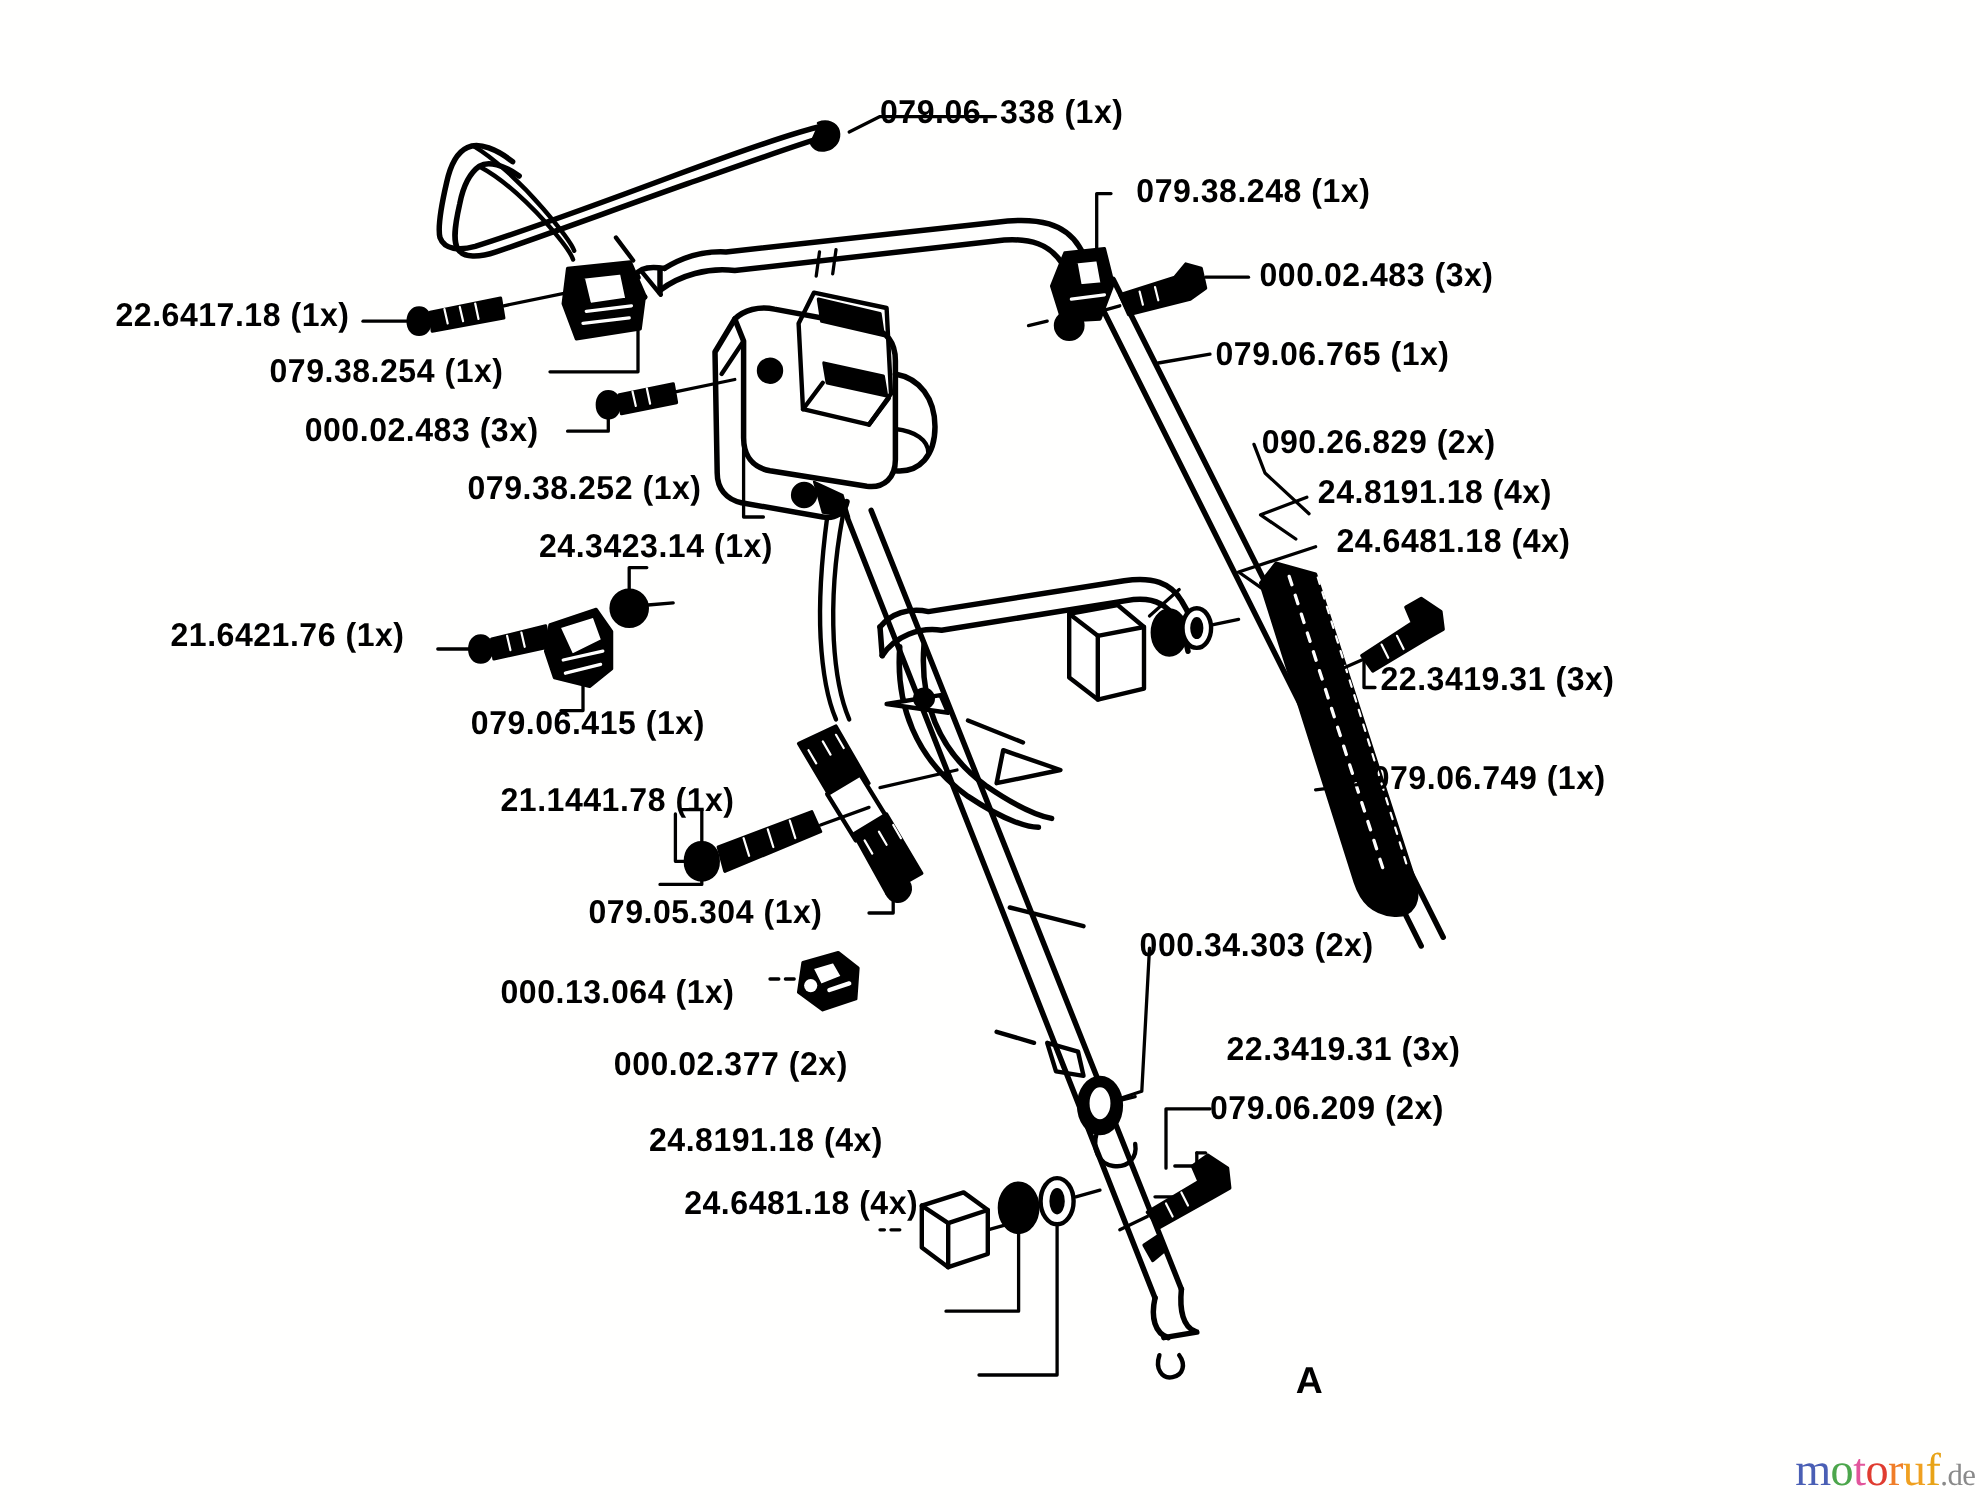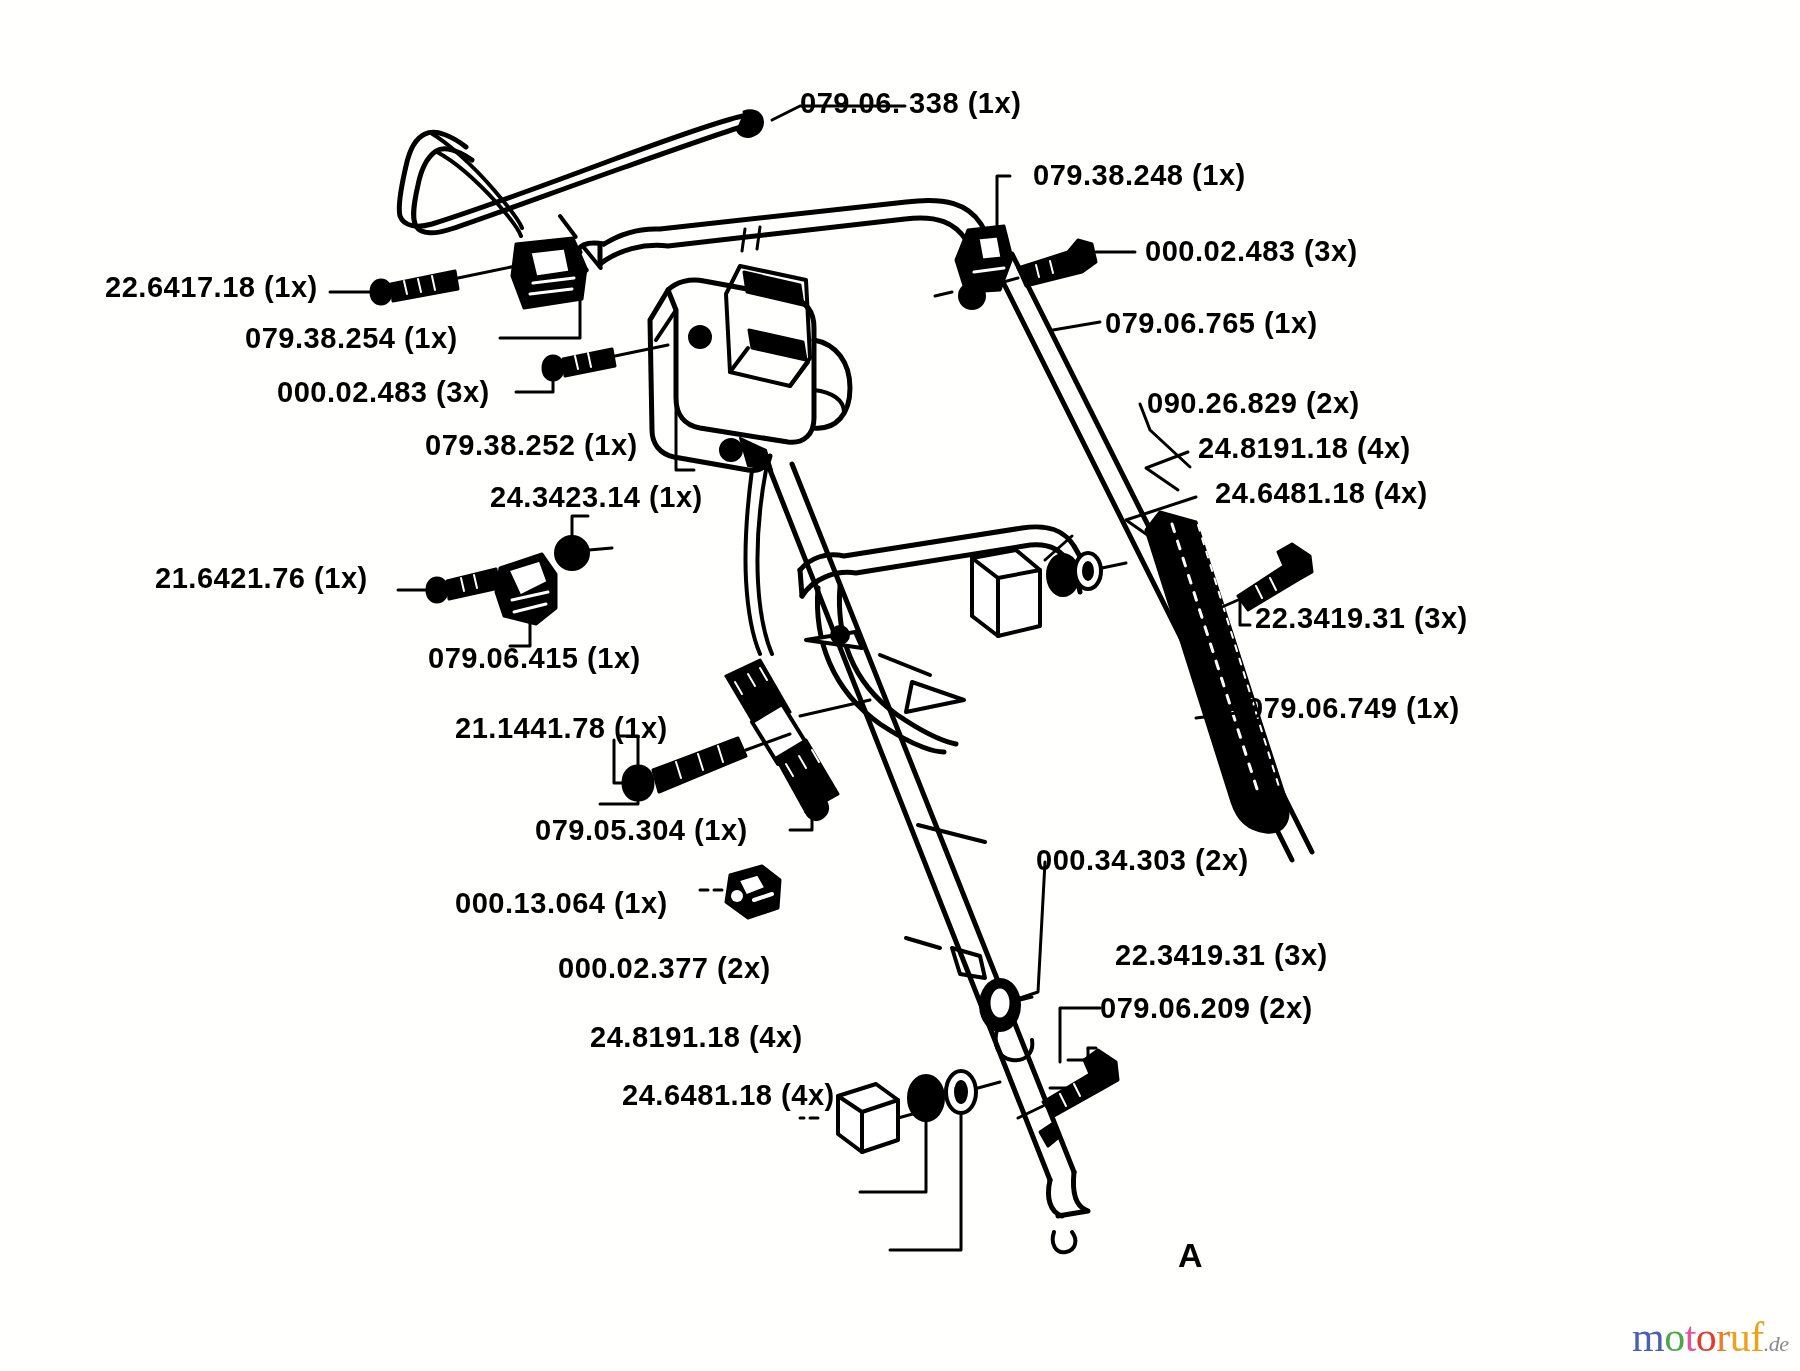--- a/index.html
+++ b/index.html
@@ -52,21 +52,21 @@
     letter-spacing:-0.5px;
     user-select:none;
   }
   #watermark .w-m{color:#4a5fb5;}
   #watermark .w-o1{color:#4ca64c;}
   #watermark .w-t{color:#e2559c;}
   #watermark .w-o2{color:#e03c31;}
   #watermark .w-r{color:#f07d28;}
   #watermark .w-u{color:#f0a020;}
   #watermark .w-f{color:#e8a317;}
-  #watermark .w-de{color:#8a8a8a;font-size:22px;font-style:italic;}
+  #watermark .w-de{color:#8a8a8a;font-size:28px;}
 </style>
 </head>
 <body>
 
 <div id="stage">
 
   <svg id="artwork" viewBox="0 0 1800 1371" xmlns="http://www.w3.org/2000/svg">
     <g fill="none" stroke="#000" stroke-width="4" stroke-linecap="round" stroke-linejoin="round">
 
       <g>

